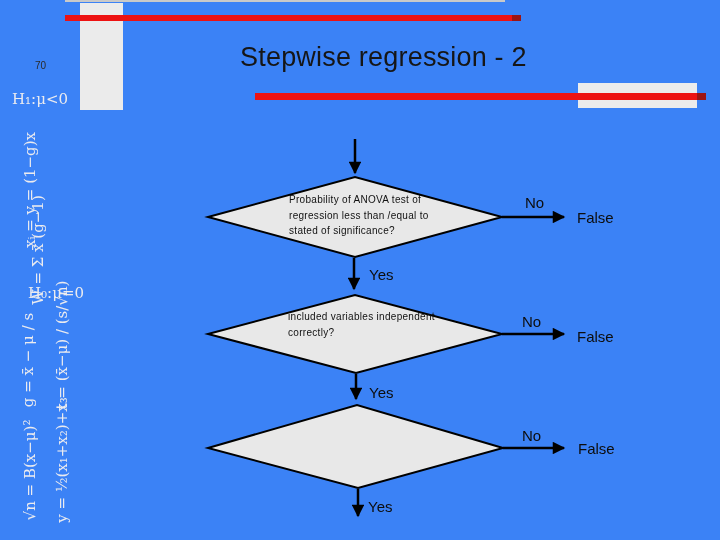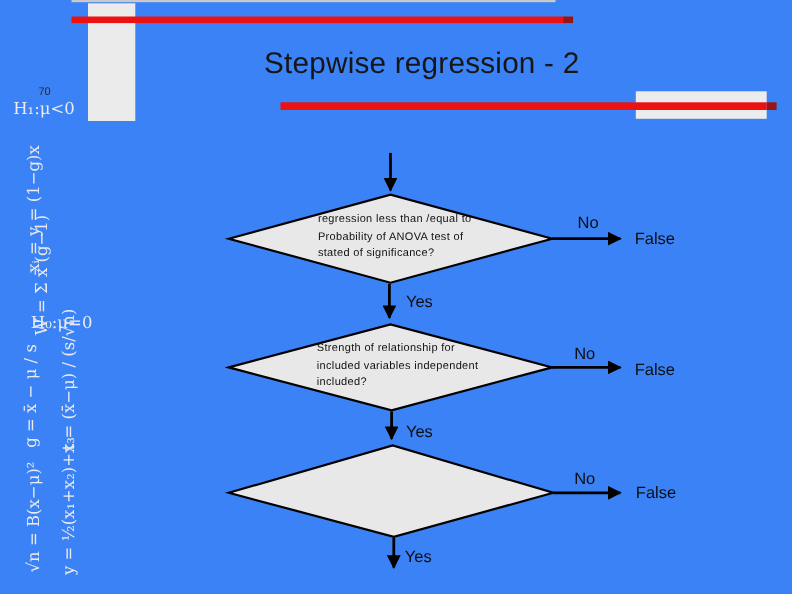--- a/index.html
+++ b/index.html
@@ -16,21 +16,21 @@
   
   .topline{left:65px;top:0;width:440px;height:2px;background:#c9c9c9;}
   .grayblock1{left:80px;top:3px;width:43px;height:107px;background:#ebebeb;}
   .grayblock2{left:578px;top:83px;width:119px;height:25px;background:#ececec;}
   .redline1{left:65px;top:15px;width:447px;height:6px;background:var(--accent-red);}
   .redline1cap{left:512px;top:15px;width:9px;height:6px;background:var(--accent-red-dark);}
   .redline2{left:255px;top:93px;width:442px;height:7px;background:var(--accent-red);}
   .redline2cap{left:697px;top:93px;width:9px;height:7px;background:var(--accent-red-dark);}
   
   .title{left:240px;top:42px;font-size:27px;color:#161616;letter-spacing:0.2px;white-space:nowrap;}
-  .pagenum{left:35px;top:78px;font-size:10px;color:#2a2a2a;}
+  .pagenum{left:35px;top:60px;font-size:10px;color:#2a2a2a;}
   
   .wm{position:absolute;color:#ebebef;font-family:"DejaVu Serif","Liberation Serif",serif;
       font-size:15px;white-space:nowrap;pointer-events:none;}
   .rot{transform:rotate(-90deg);transform-origin:center;width:150px;text-align:center;}
   
   #flow{left:0;top:0;width:720px;height:540px;}
   .diamond{fill:var(--diamond-fill);stroke:#000;stroke-width:2px;}
   .flow-line{stroke:#000;stroke-width:2.5px;fill:none;}
   
   .qtext{position:absolute;width:175px;font-size:10px;line-height:15.5px;
@@ -79,32 +79,31 @@
     <path class="diamond" d="M208,334 L355,295 L502,334 L356,373 Z"></path>
     <path class="flow-line" d="M502,334 L564,334" marker-end="url(#ah)"></path>
     <path class="flow-line" d="M356,374 L356,399" marker-end="url(#ah)"></path>
 
     <path class="diamond" d="M208,448 L357,405 L503,448 L358,488 Z"></path>
     <path class="flow-line" d="M503,448 L564,448" marker-end="url(#ah)"></path>
     <path class="flow-line" d="M358,489 L358,516" marker-end="url(#ah)"></path>
   </svg>
 
   <div class="qtext" style="left:289px;top:192px">
+    <div>Probability of ANOVA test of</div>
     <div>regression less than /equal to</div>
-    <div>Probability of ANOVA test of</div>
     <div>stated of significance?</div>
   </div>
   <div class="lbl" style="left:525px;top:194px">No</div>
   <div class="lbl" style="left:577px;top:209px">False</div>
   <div class="lbl" style="left:369px;top:266px">Yes</div>
 
   <div class="qtext" style="left:288px;top:309px">
-    <div>Strength of relationship for</div>
     <div>included variables independent</div>
-    <div>included?</div>
+    <div>correctly?</div>
   </div>
   <div class="lbl" style="left:522px;top:313px">No</div>
   <div class="lbl" style="left:577px;top:328px">False</div>
   <div class="lbl" style="left:369px;top:384px">Yes</div>
 
   <div class="lbl" style="left:522px;top:427px">No</div>
   <div class="lbl" style="left:578px;top:440px">False</div>
   <div class="lbl" style="left:368px;top:498px">Yes</div>
 
 </div>

